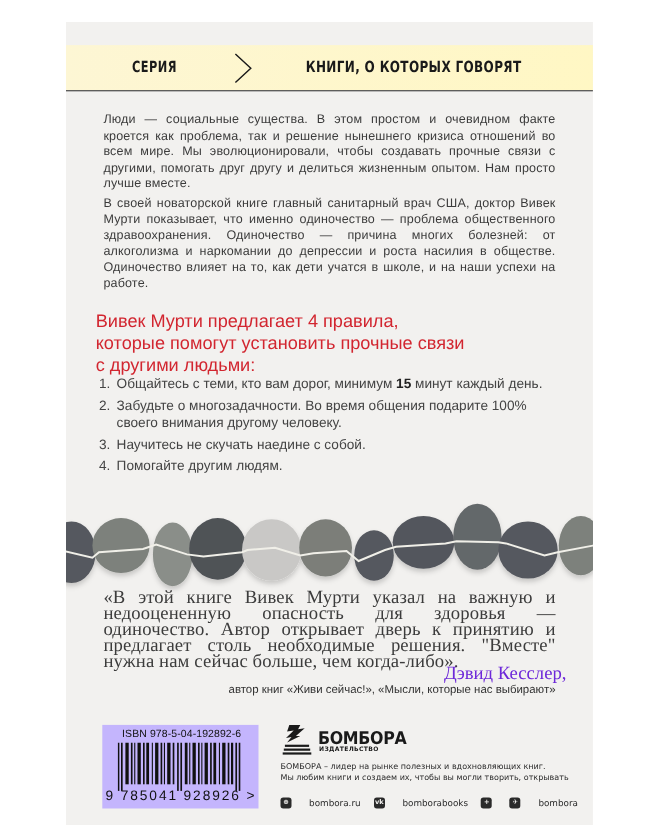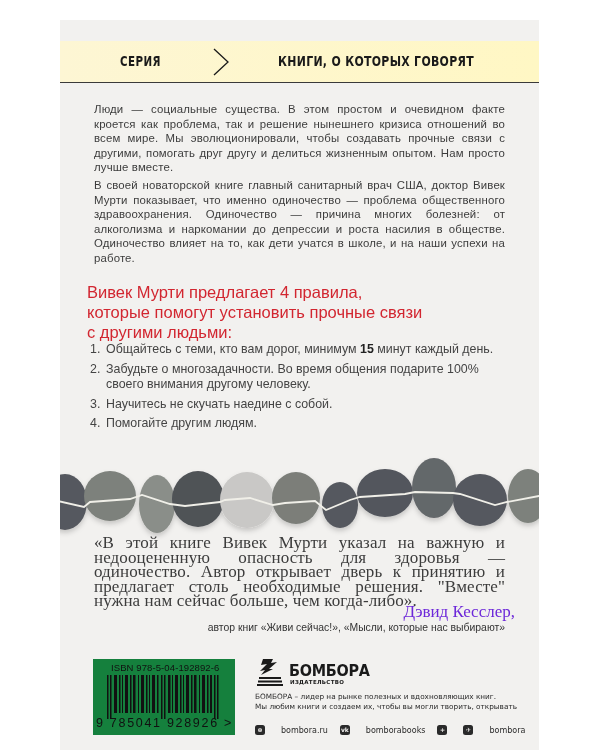--- a/index.html
+++ b/index.html
@@ -25,21 +25,21 @@
   .rules li { position:relative; padding-left:16px; margin-bottom:4px; }
   .rules li .num { position:absolute; left:0; top:0; }
   .rules b { color:#222; }
   .stones { position:absolute; left:0; top:430px; width:479px; height:90px; }
   .quote { position:absolute; left:34px; top:516px; width:411px; font-family:Liberation Serif, serif;
            font-size:17px; line-height:14.6px; color:#3c3c3c; text-align:justify; letter-spacing:0.1px; }
   .qauthor { position:absolute; right:24px; top:582px; font-family:"Liberation Serif",serif;
              font-size:17px; color:#6d28d9; }
   .qbooks { position:absolute; right:34px; top:602px; font-family:"Liberation Sans",sans-serif;
             font-size:10.4px; color:#333; white-space:nowrap; }
-  .barcode { position:absolute; left:33px; top:639px; width:142px; height:76px; background:#15803d; }
+  .barcode { position:absolute; left:33px; top:639px; width:142px; height:76px; background:#c4b5fd; }
   .isbn { position:absolute; left:18px; top:3px; font-family:"Liberation Sans",sans-serif; font-size:9.5px; color:#111; letter-spacing:0.1px; }
   .bars { position:absolute; left:14px; top:16px; width:112px; height:44px; }
   .bdigits { position:absolute; left:3px; top:57px; font-family:"Liberation Sans",sans-serif; font-size:12.5px; color:#111; letter-spacing:1.7px; white-space:nowrap; background:transparent; }
   .publisher { position:absolute; left:195px; top:637px; }
   .logo { position:absolute; left:0; top:0; width:30px; height:30px; }
   .pubname { position:absolute; left:34px; top:4px; font-family:"DejaVu Sans",sans-serif; font-weight:bold; font-size:16px; color:#1a1a1a; letter-spacing:-0.3px; white-space:nowrap; transform:scaleX(0.9); transform-origin:left; }
   .pubsub { position:absolute; left:35px; top:22px; font-family:"DejaVu Sans",sans-serif; font-weight:bold; font-size:5.5px; color:#1a1a1a; letter-spacing:0.3px; white-space:nowrap; }
   .pubdesc { position:absolute; left:195px; top:672px; width:290px; font-family:"DejaVu Sans",sans-serif;
              font-size:7.3px; line-height:10.4px; color:#2a2a2a; white-space:nowrap; }
   .socials { position:absolute; left:195px; top:705px; display:flex; gap:12px; align-items:center;

